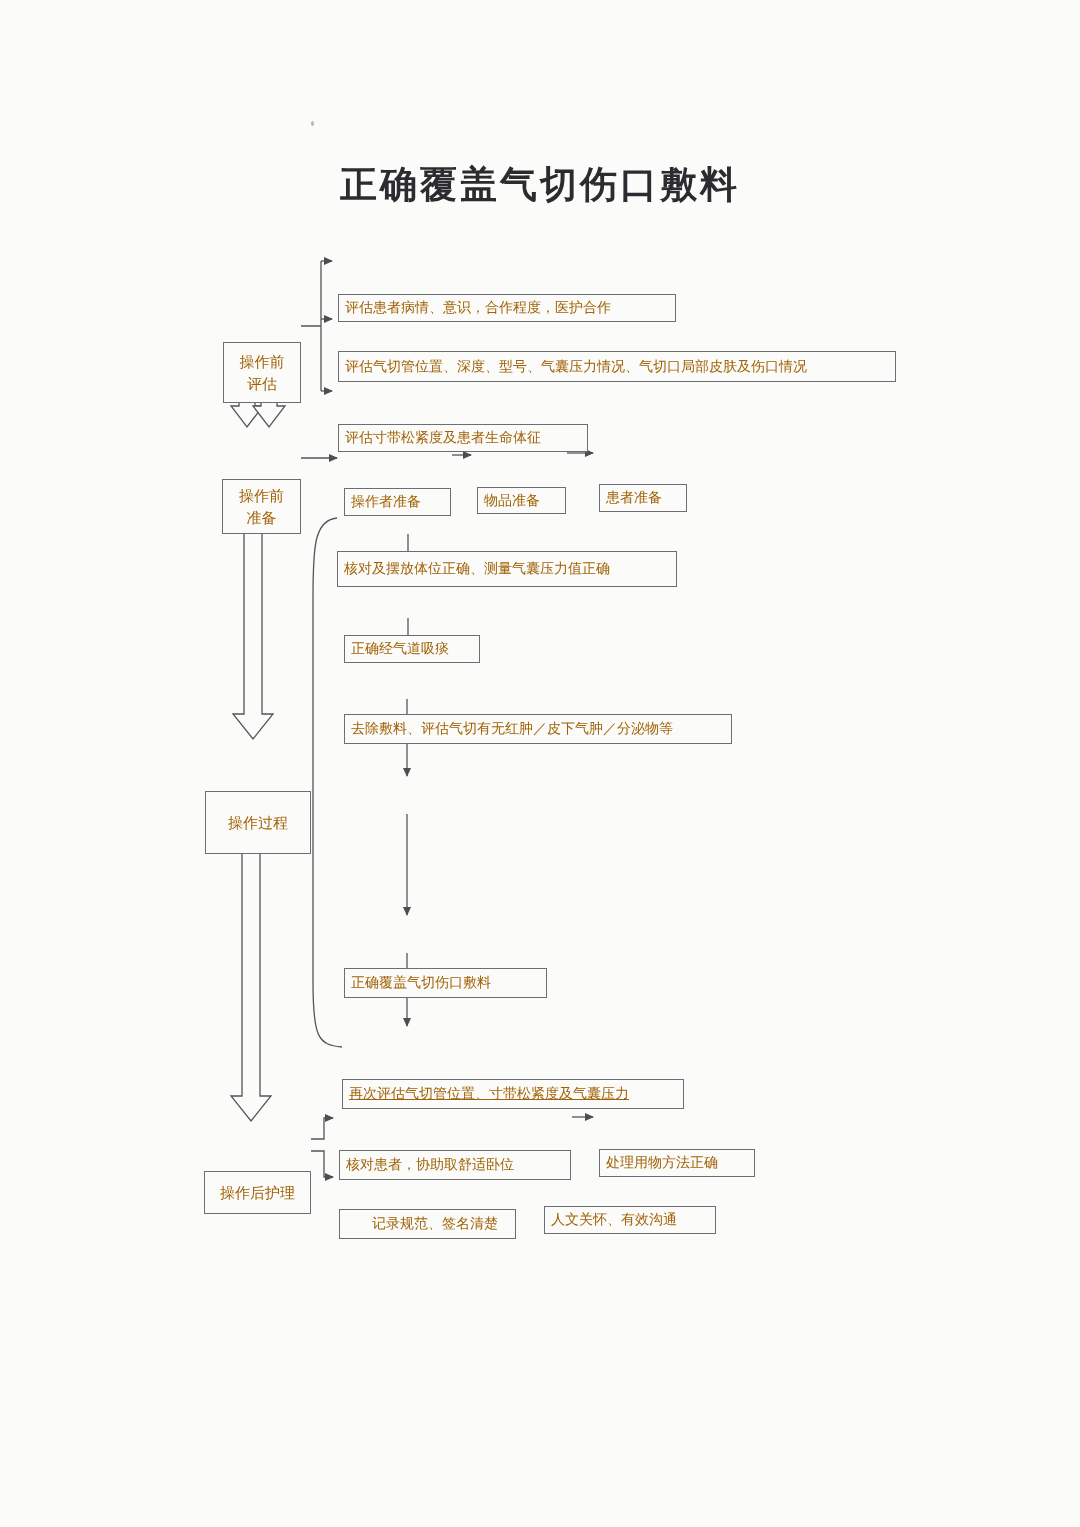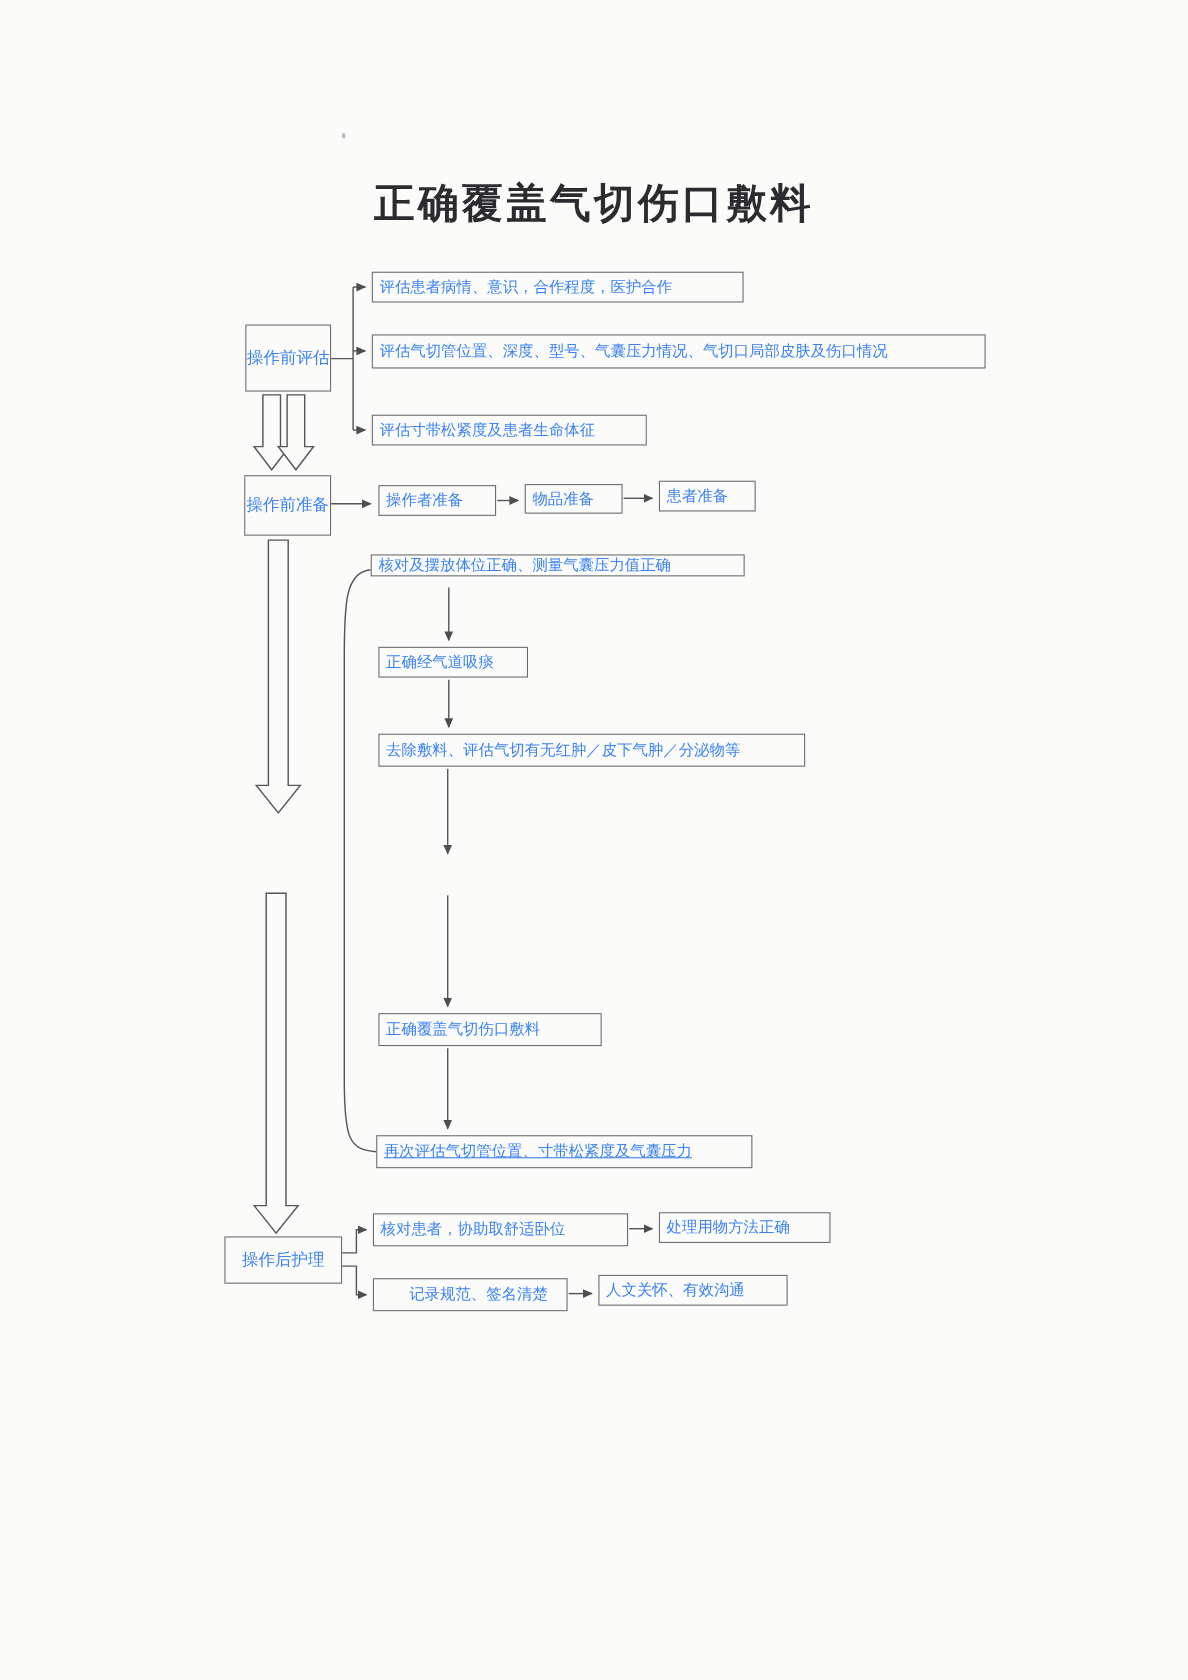--- a/index.html
+++ b/index.html
@@ -30,25 +30,27 @@
   }
   .node {
     position: absolute;
     border: 1px solid #6e6e72;
     background: #fbfbf9;
     display: flex;
     align-items: center;
     box-sizing: border-box;
     overflow: hidden;
     font-size: 14px;
-    color: #3b82f6;
+    color: #a16207;
     white-space: nowrap;
+    margin-top: 47px;
   }
   .step { padding: 0 6px; }
   .stage {
+    flex-direction: column;
     justify-content: center;
     text-align: center;
     font-size: 15px;
     line-height: 1.45;
     padding: 0 2px;
   }
   .stage-single { justify-content: center; text-align: center; font-size: 15px; }
   .connectors {
     position: absolute;
     left: 0; top: 0;
@@ -125,32 +127,33 @@
   <div class="node stage" style="left:223px; top:295px; width:78px; height:61px;">
     <span>操作前</span>
     <span>评估</span>
   </div>
 
   <div class="node stage" style="left:222px; top:432px; width:79px; height:55px;">
     <span>操作前</span>
     <span>准备</span>
   </div>
 
+  <div class="node stage-single stage" style="left:205px; top:744px; width:106px; height:63px;">操作过程</div>
 
   <div class="node stage-single stage" style="left:204px; top:1124px; width:107px; height:43px;">操作后护理</div>
 
   <div class="node step" style="left:338px; top:247px; width:338px; height:28px;">评估患者病情、意识，合作程度，医护合作</div>
   <div class="node step" style="left:338px; top:304px; width:558px; height:31px;">评估气切管位置、深度、型号、气囊压力情况、气切口局部皮肤及伤口情况</div>
   <div class="node step" style="left:338px; top:377px; width:250px; height:28px;">评估寸带松紧度及患者生命体征</div>
 
   <div class="node step" style="left:344px; top:441px; width:107px; height:28px;">操作者准备</div>
   <div class="node step" style="left:477px; top:440px; width:89px; height:27px;">物品准备</div>
   <div class="node step" style="left:599px; top:437px; width:88px; height:28px;">患者准备</div>
 
-  <div class="node step" style="left:337px; top:504px; width:340px; height:20px;">核对及摆放体位正确、测量气囊压力值正确</div>
+  <div class="node step" style="left:337px; top:504px; width:340px; height:36px;">核对及摆放体位正确、测量气囊压力值正确</div>
   <div class="node step" style="left:344px; top:588px; width:136px; height:28px;">正确经气道吸痰</div>
   <div class="node step" style="left:344px; top:667px; width:388px; height:30px;">去除敷料、评估气切有无红肿／皮下气肿／分泌物等</div>
   <div class="node step" style="left:344px; top:921px; width:203px; height:30px;">正确覆盖气切伤口敷料</div>
   <div class="node step" style="left:342px; top:1032px; width:342px; height:30px;text-decoration:underline;">再次评估气切管位置、寸带松紧度及气囊压力</div>
 
   <div class="node step" style="left:339px; top:1103px; width:232px; height:30px;">核对患者，协助取舒适卧位</div>
   <div class="node step" style="left:599px; top:1102px; width:156px; height:28px;">处理用物方法正确</div>
   <div class="node step" style="left:339px; top:1162px; width:177px; height:30px;padding-left:32px;">记录规范、签名清楚</div>
   <div class="node step" style="left:544px; top:1159px; width:172px; height:28px;">人文关怀、有效沟通</div>
 

